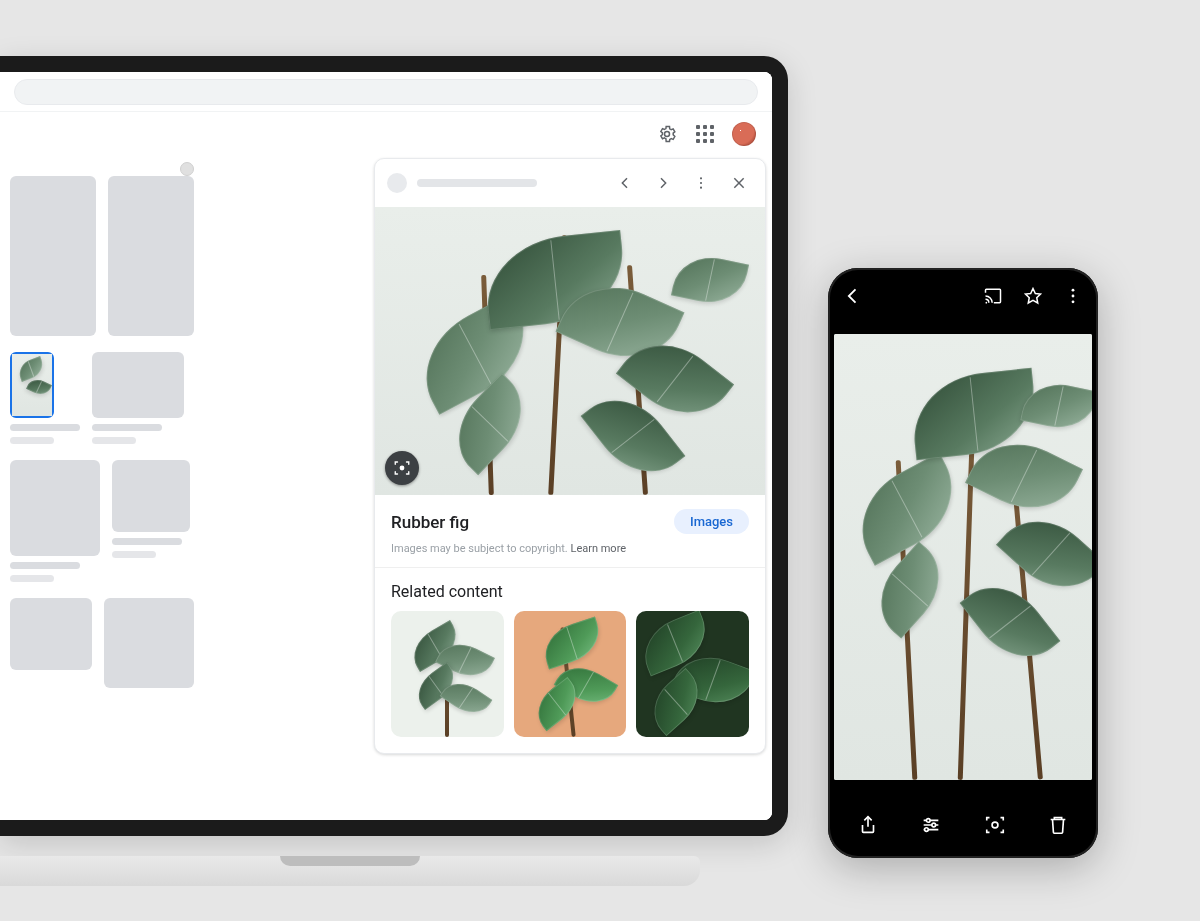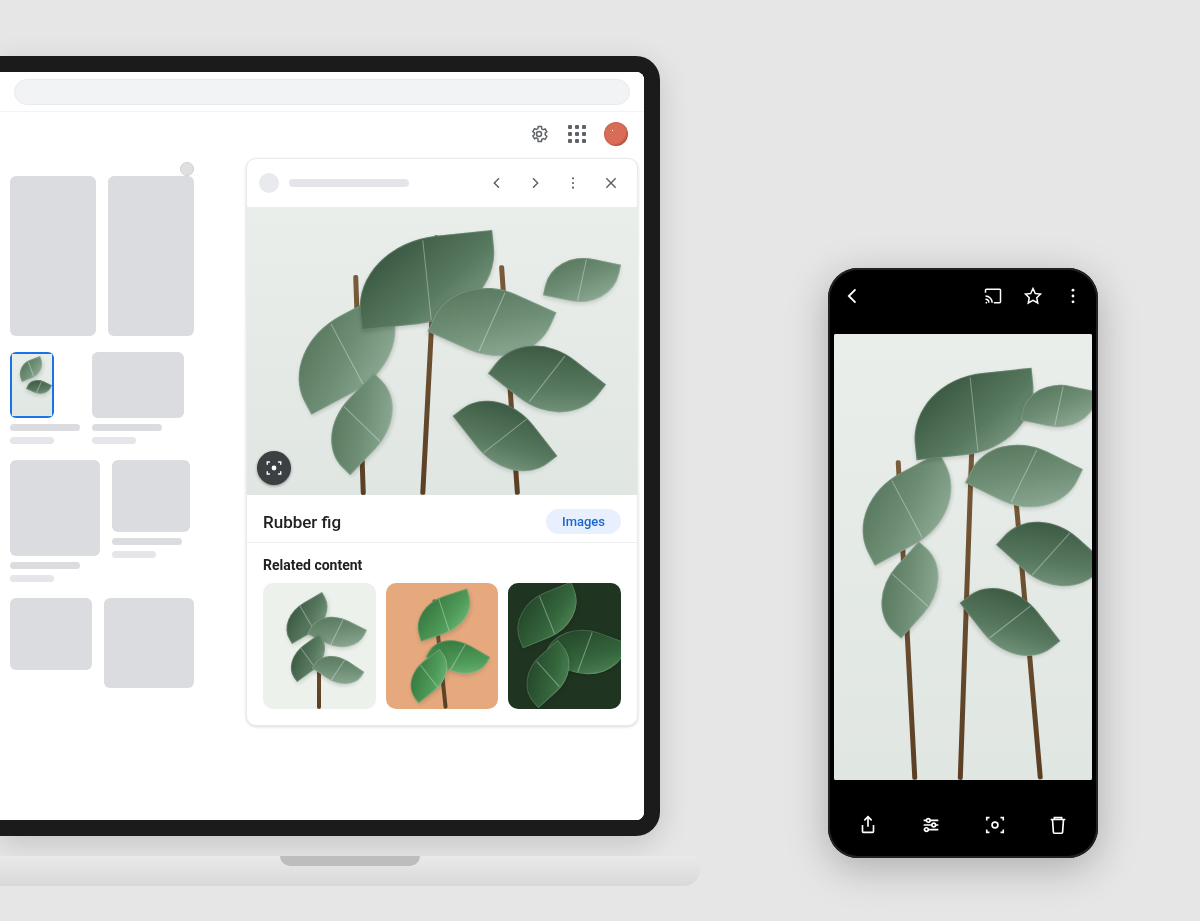--- a/index.html
+++ b/index.html
@@ -18,21 +18,21 @@
     --phone-body:#111;
     --laptop-shell:#e8e8e8;
     --laptop-shell-dk:#cfcfcf;
   }
   *{box-sizing:border-box;font-family:Roboto,Arial,Helvetica,sans-serif;}
   body{margin:0;width:1200px;height:921px;background:var(--bg);overflow:hidden;position:relative;color:var(--text);}
 
   
   .laptop{position:absolute;left:0;top:56px;width:690px;height:830px;}
   .laptop-screen{
-    position:absolute;left:0;top:0;width:660px;height:780px;
+    position:absolute;left:0;top:0;width:788px;height:780px;
     background:#fff;border-radius:0 24px 24px 0;border:16px solid #1b1b1b;border-left:none;
     box-shadow:0 8px 30px rgba(0,0,0,.15);overflow:hidden;
   }
   .laptop-base{
     position:absolute;left:0;bottom:0;width:700px;height:30px;
     background:linear-gradient(#e9e9e9,#d9d9d9);border-radius:0 6px 16px 0;
   }
   .laptop-base::after{ 
     content:"";position:absolute;left:50%;top:0;transform:translateX(-50%);
     width:140px;height:10px;background:#bdbdbd;border-radius:0 0 10px 10px;
@@ -76,21 +76,21 @@
   .hero{width:100%;height:288px;position:relative;background:#dfe7e2;overflow:hidden;}
   .lens-fab{position:absolute;left:10px;bottom:10px;width:34px;height:34px;border-radius:50%;background:#3c4043;display:flex;align-items:center;justify-content:center;box-shadow:0 1px 3px rgba(0,0,0,.4);}
   .lens-fab svg{width:18px;height:18px;fill:#fff;}
 
   .title-row{display:flex;align-items:center;justify-content:space-between;padding:14px 16px 8px 16px;}
   .title-row h3{margin:0;font-size:17px;font-weight:500;color:#202124;}
   .visit-pill{padding:5px 16px;border-radius:16px;background:var(--blue-bg);color:#1967d2;font-size:13px;font-weight:500;cursor:pointer;}
   .copy-line{padding:0 16px 12px;font-size:11px;color:var(--muted2);}
   .copy-line a{color:var(--muted);text-decoration:none;}
   .divider{height:1px;background:#efefef;margin:0 0 0 0;}
-  .related-h{padding:14px 16px 10px;font-size:14px;font-weight:700;}
+  .related-h{padding:14px 16px 10px;font-size:16px;font-weight:400;}
   .related-row{display:flex;gap:10px;padding:0 16px 16px;}
   .thumb{flex:1;height:126px;border-radius:10px;position:relative;overflow:hidden;}
 
   
   .plant-main{position:absolute;inset:0;background:linear-gradient(180deg,#e9eeea 0%,#e0e6e2 100%);}
   .stem{position:absolute;bottom:0;width:5px;background:linear-gradient(180deg,#7a5c3a,#5a3f25);border-radius:2px;}
   .leaf{position:absolute;border-radius:60% 0 60% 0/80% 0 80% 0;background:linear-gradient(145deg,#4e6e54 0%,#6d8d74 50%,#9db8a4 100%);box-shadow:inset 0 0 0 1px rgba(255,255,255,.15), 0 2px 4px rgba(0,0,0,.15);}
   .leaf.alt{background:linear-gradient(145deg,#2f4b36,#587a60 60%,#8aa992);}
   .leaf::after{content:"";position:absolute;left:50%;top:4%;bottom:4%;width:1px;background:rgba(255,255,255,.35);transform:translateX(-50%);}
 
@@ -238,20 +238,24 @@
               <svg viewBox="0 0 24 24">
                   <path d="M3 7V4h3M21 7V4h-3M3 17v3h3M21 17v3h-3" fill="none" stroke="#fff" stroke-width="1.8" stroke-linecap="round"></path>
                   <circle cx="12" cy="12" r="3.2"></circle>
                 </svg>
             </div>
           </div>
 
           <div class="title-row">
             <h3>Rubber fig</h3>
             <div class="visit-pill">Images</div>
+          </div>
+          <div class="copy-line">
+            <span>Images may be subject to copyright.</span>
+            <a href="#">Learn more</a>
           </div>
           <div class="divider"></div>
           <div class="related-h">Related content</div>
           <div class="related-row">
             <div class="thumb green">
               <div class="stem" style="left:50%;height:100px;width:4px;transform:translateX(-50%)"></div>
               <div class="leaf alt" style="width:52px;height:30px;left:18px;top:20px;transform:rotate(-30deg)"></div>
               <div class="leaf" style="width:52px;height:30px;left:48px;top:34px;transform:rotate(26deg)"></div>
               <div class="leaf alt" style="width:46px;height:26px;left:22px;top:62px;transform:rotate(-36deg)"></div>
               <div class="leaf" style="width:46px;height:26px;left:52px;top:74px;transform:rotate(34deg)"></div>

